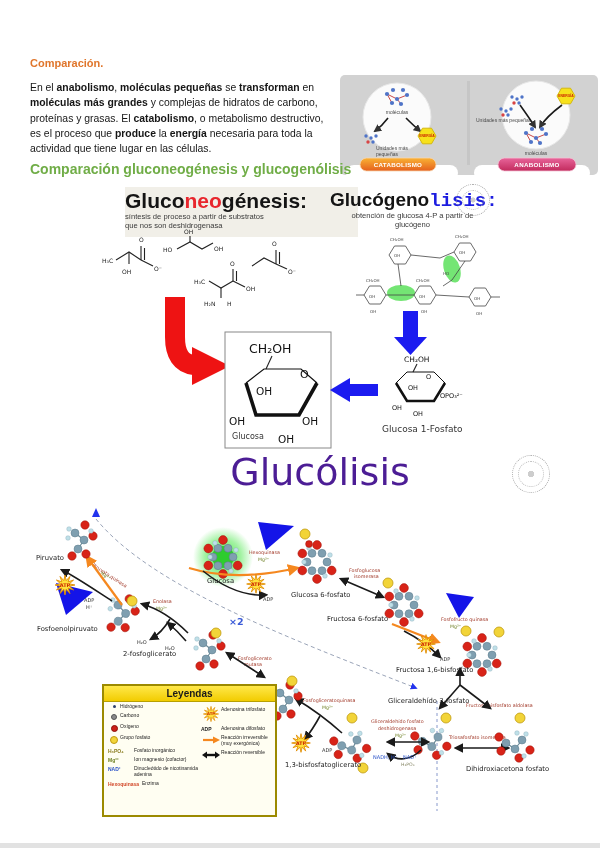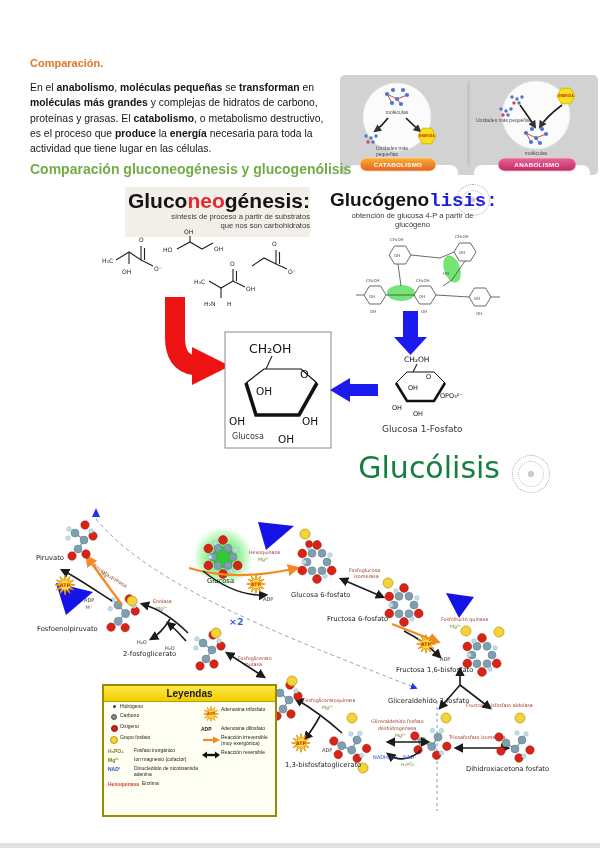--- a/index.html
+++ b/index.html
@@ -8,30 +8,30 @@
   .abs{position:absolute;}
   
   .title-oval{left:221px;top:26px;width:160px;height:30px;border:1.6px solid #3f51d6;
       border-radius:50%;display:flex;align-items:center;justify-content:center;
       font-size:11px;font-weight:bold;color:#2b3fc8;}
   .intro-head{left:30px;top:57px;font-size:11px;font-weight:bold;color:#e0762c;}
   .intro-text{left:30px;top:80px;width:302px;font-size:10.4px;line-height:15.3px;color:#161616;}
   .intro-text .b{font-weight:bold;}
   .green-head{left:30px;top:161px;font-size:14px;font-weight:bold;color:#70ad47;}
   
-  .gng-box{left:125px;top:187px;width:185px;height:50px;background:#f1efe8;text-align:right;}
+  .gng-box{left:125px;top:187px;width:233px;height:50px;background:#f1efe8;text-align:left;}
   .gng-title{font-size:21px;font-weight:bold;color:#141414;line-height:24px;margin-top:2px;}
   .gng-title .neo{color:#e8262d;}
   .sub{font-size:7.6px;color:#3a3a3a;line-height:8.6px;}
   .ggl-box{left:330px;top:189px;width:165px;text-align:center;}
   .ggl-title{font-size:19px;font-weight:bold;color:#141414;line-height:22px;}
   .ggl-title .lisis{color:#1d1de0;font-family:Liberation Mono, monospace;}
   
-  .gluco-title{left:140px;top:450px;width:360px;text-align:right;font-size:30px;
-      color:#15803d;font-family:"DejaVu Sans",sans-serif;}
+  .gluco-title{left:140px;top:450px;width:360px;text-align:center;font-size:38px;
+      color:#4c1d95;font-family:"DejaVu Sans",sans-serif;}
   
   .seal{border:1.5px dotted #8d8d8d;border-radius:50%;opacity:.75;}
   .seal-inner{position:absolute;left:5px;top:5px;right:5px;bottom:5px;
       border:1px dotted #a5a5a5;border-radius:50%;background:
       radial-gradient(circle at 50% 50%, #bdbdbd 0 18%, transparent 20%);}
   
   .legend{left:58px;top:684px;width:175px;height:133px;border:2px solid #9c8a00;
       background:#fffef2;box-sizing:border-box;margin-left:44px;}
   .legend-head{height:15px;background:linear-gradient(#ffe84a,#f2cc00);
       border-bottom:1px solid #b8a000;text-align:center;font-size:10px;font-weight:bold;
@@ -148,21 +148,21 @@
       <use href="#clusterBig" x="196" y="63"></use>
       <text x="196" y="80" class="figT" text-anchor="middle">moléculas</text>
       <rect x="158" y="83" width="78" height="13" rx="6.5" fill="url(#gradP)" stroke="#f2c3d4" stroke-width=".8"></rect>
       <text x="197" y="92" class="badgeT">ANABOLISMO</text>
     </g>
   </svg>
 
   <div class="abs green-head">Comparación gluconeogénesis y glucogenólisis</div>
   <div class="abs gng-box">
     <div class="gng-title"><span>Gluco</span><span class="neo">neo</span><span>génesis:</span></div>
-    <div class="sub"><span>síntesis de proceso a partir de substratos</span><br><span>que nos son carbohidratos</span></div>
+    <div class="sub"><span>síntesis de proceso a partir de substratos</span><br><span>que nos son deshidrogenasa</span></div>
   </div>
   <div class="abs ggl-box">
     <div class="ggl-title"><span>Glucógeno</span><span class="lisis">lisis:</span></div>
     <div class="sub"><span>obtención de glucosa 4-P a partir de</span><br><span>glucógeno</span></div>
   </div>
   <div class="abs seal" style="left:456px;top:184px;width:32px;height:30px">
       <div class="seal-inner"></div>
     </div>
 
   <svg style="left:0;top:225px" width="600" height="225" viewBox="0 0 600 225">

